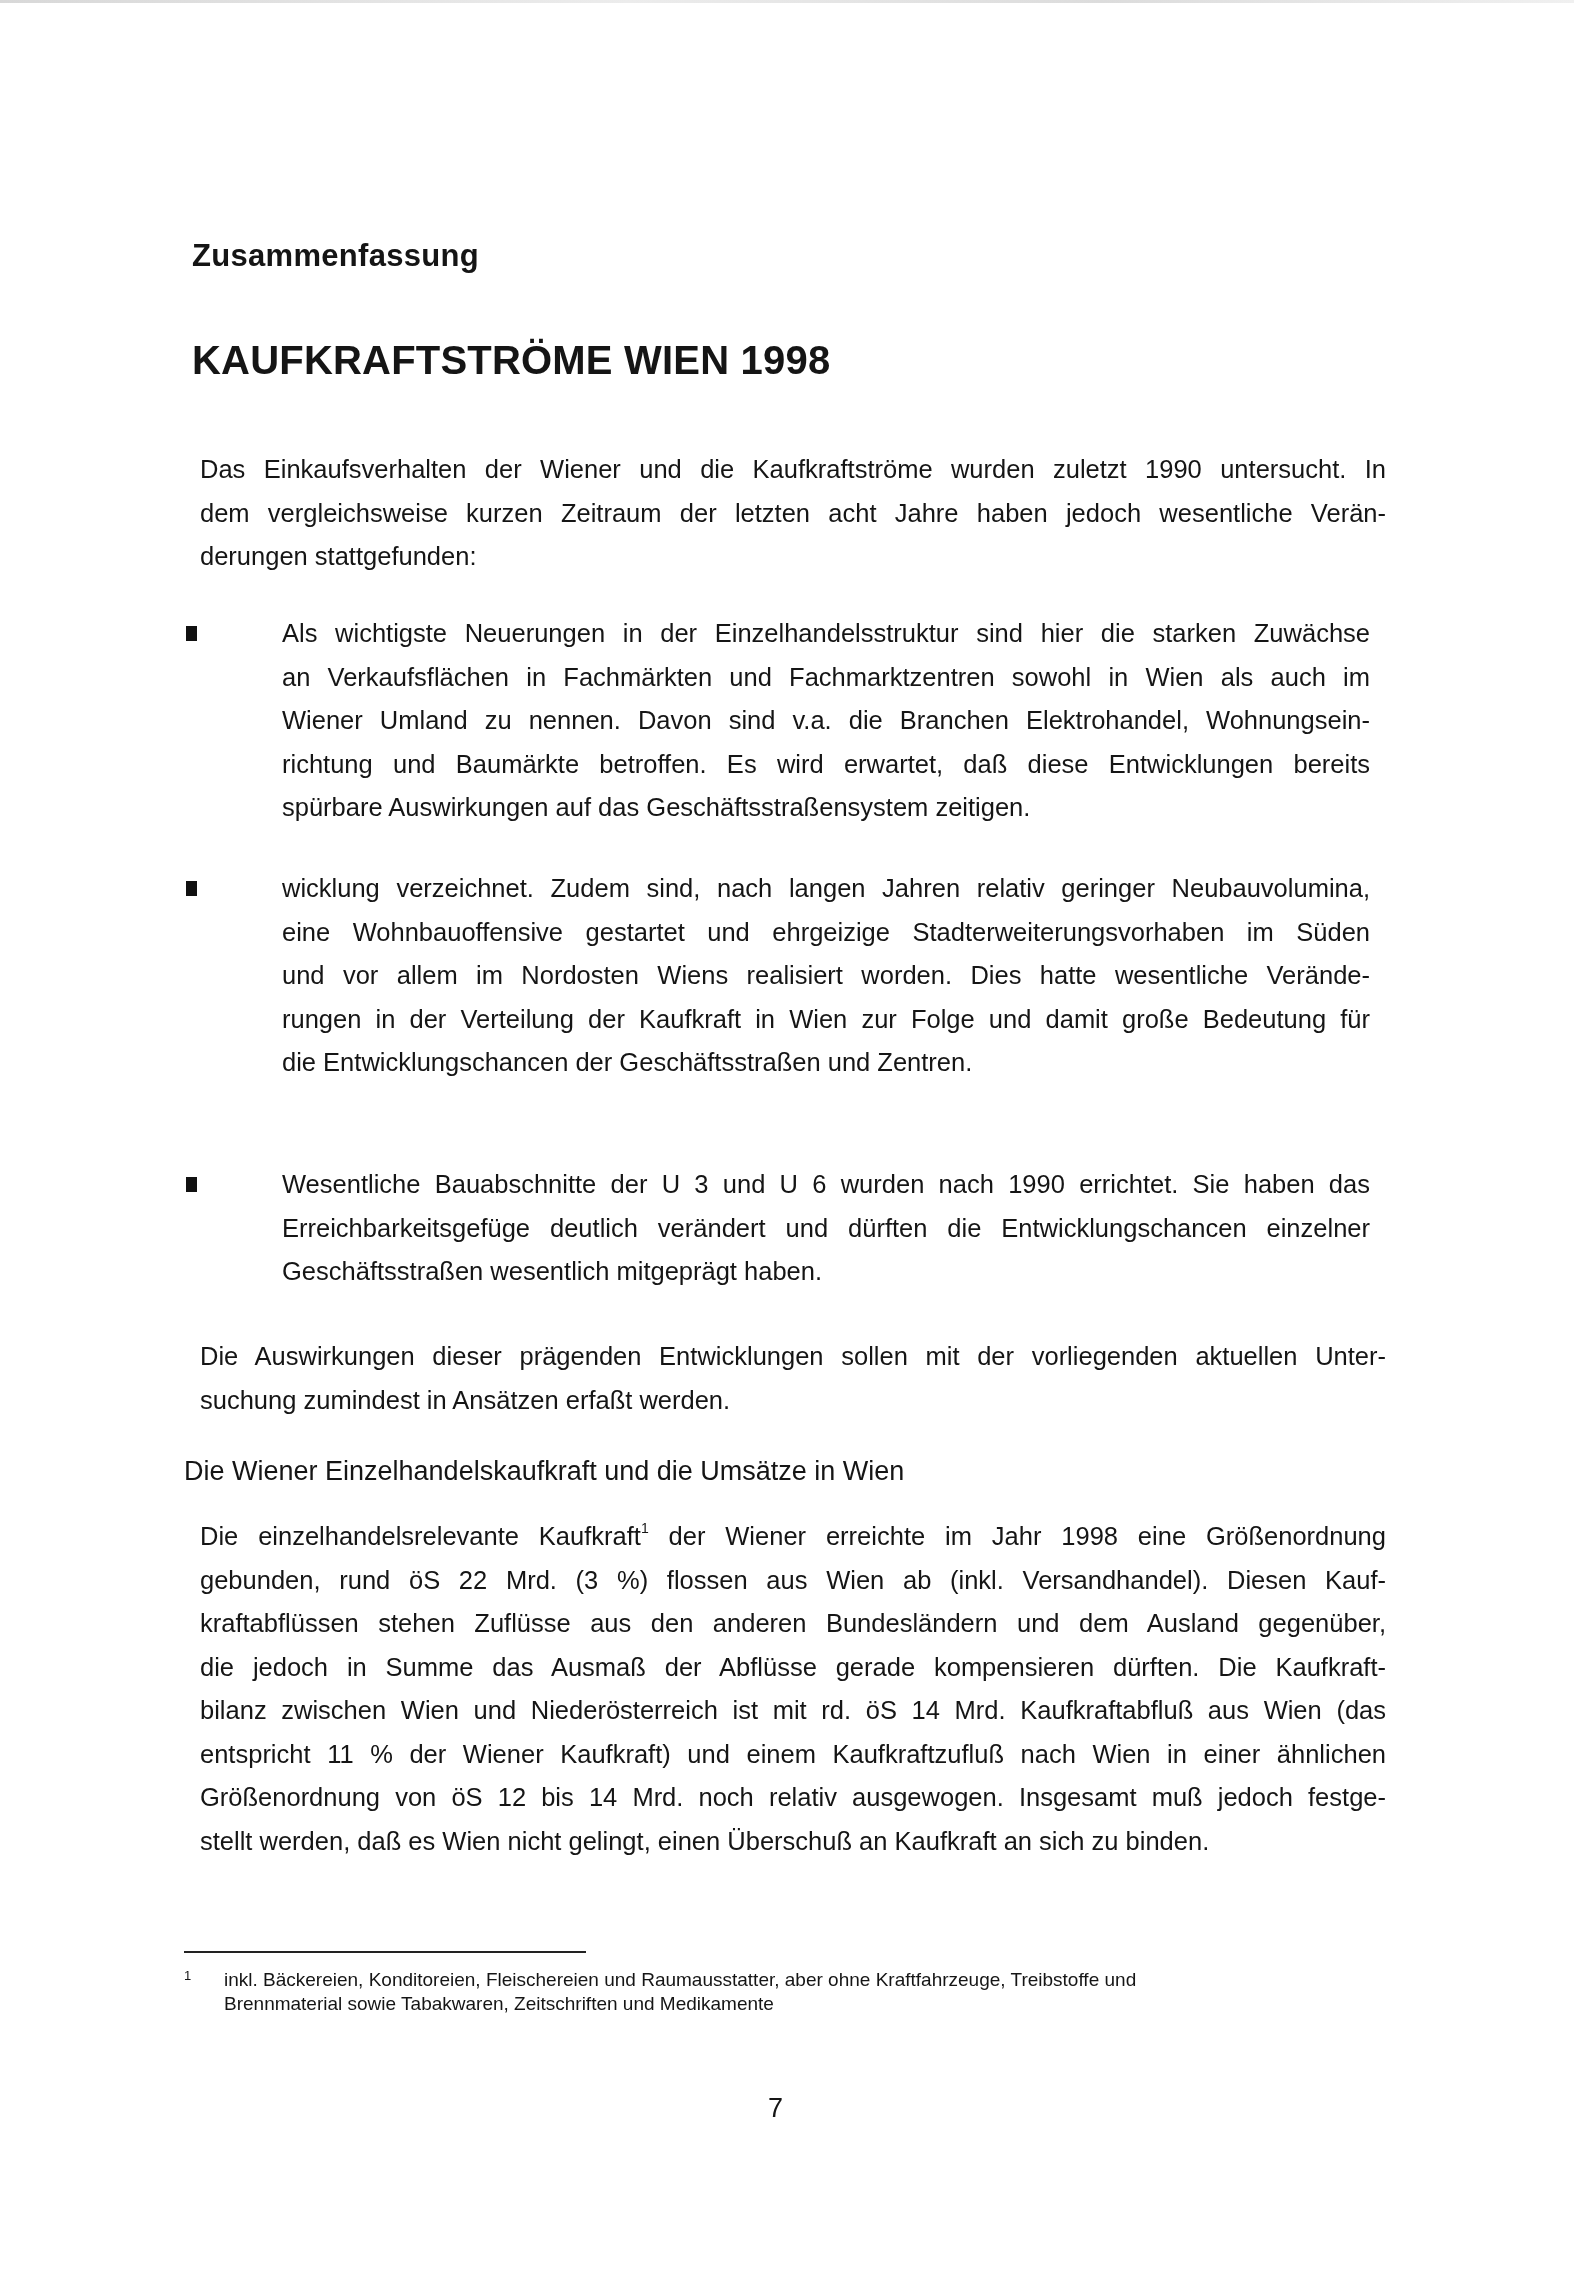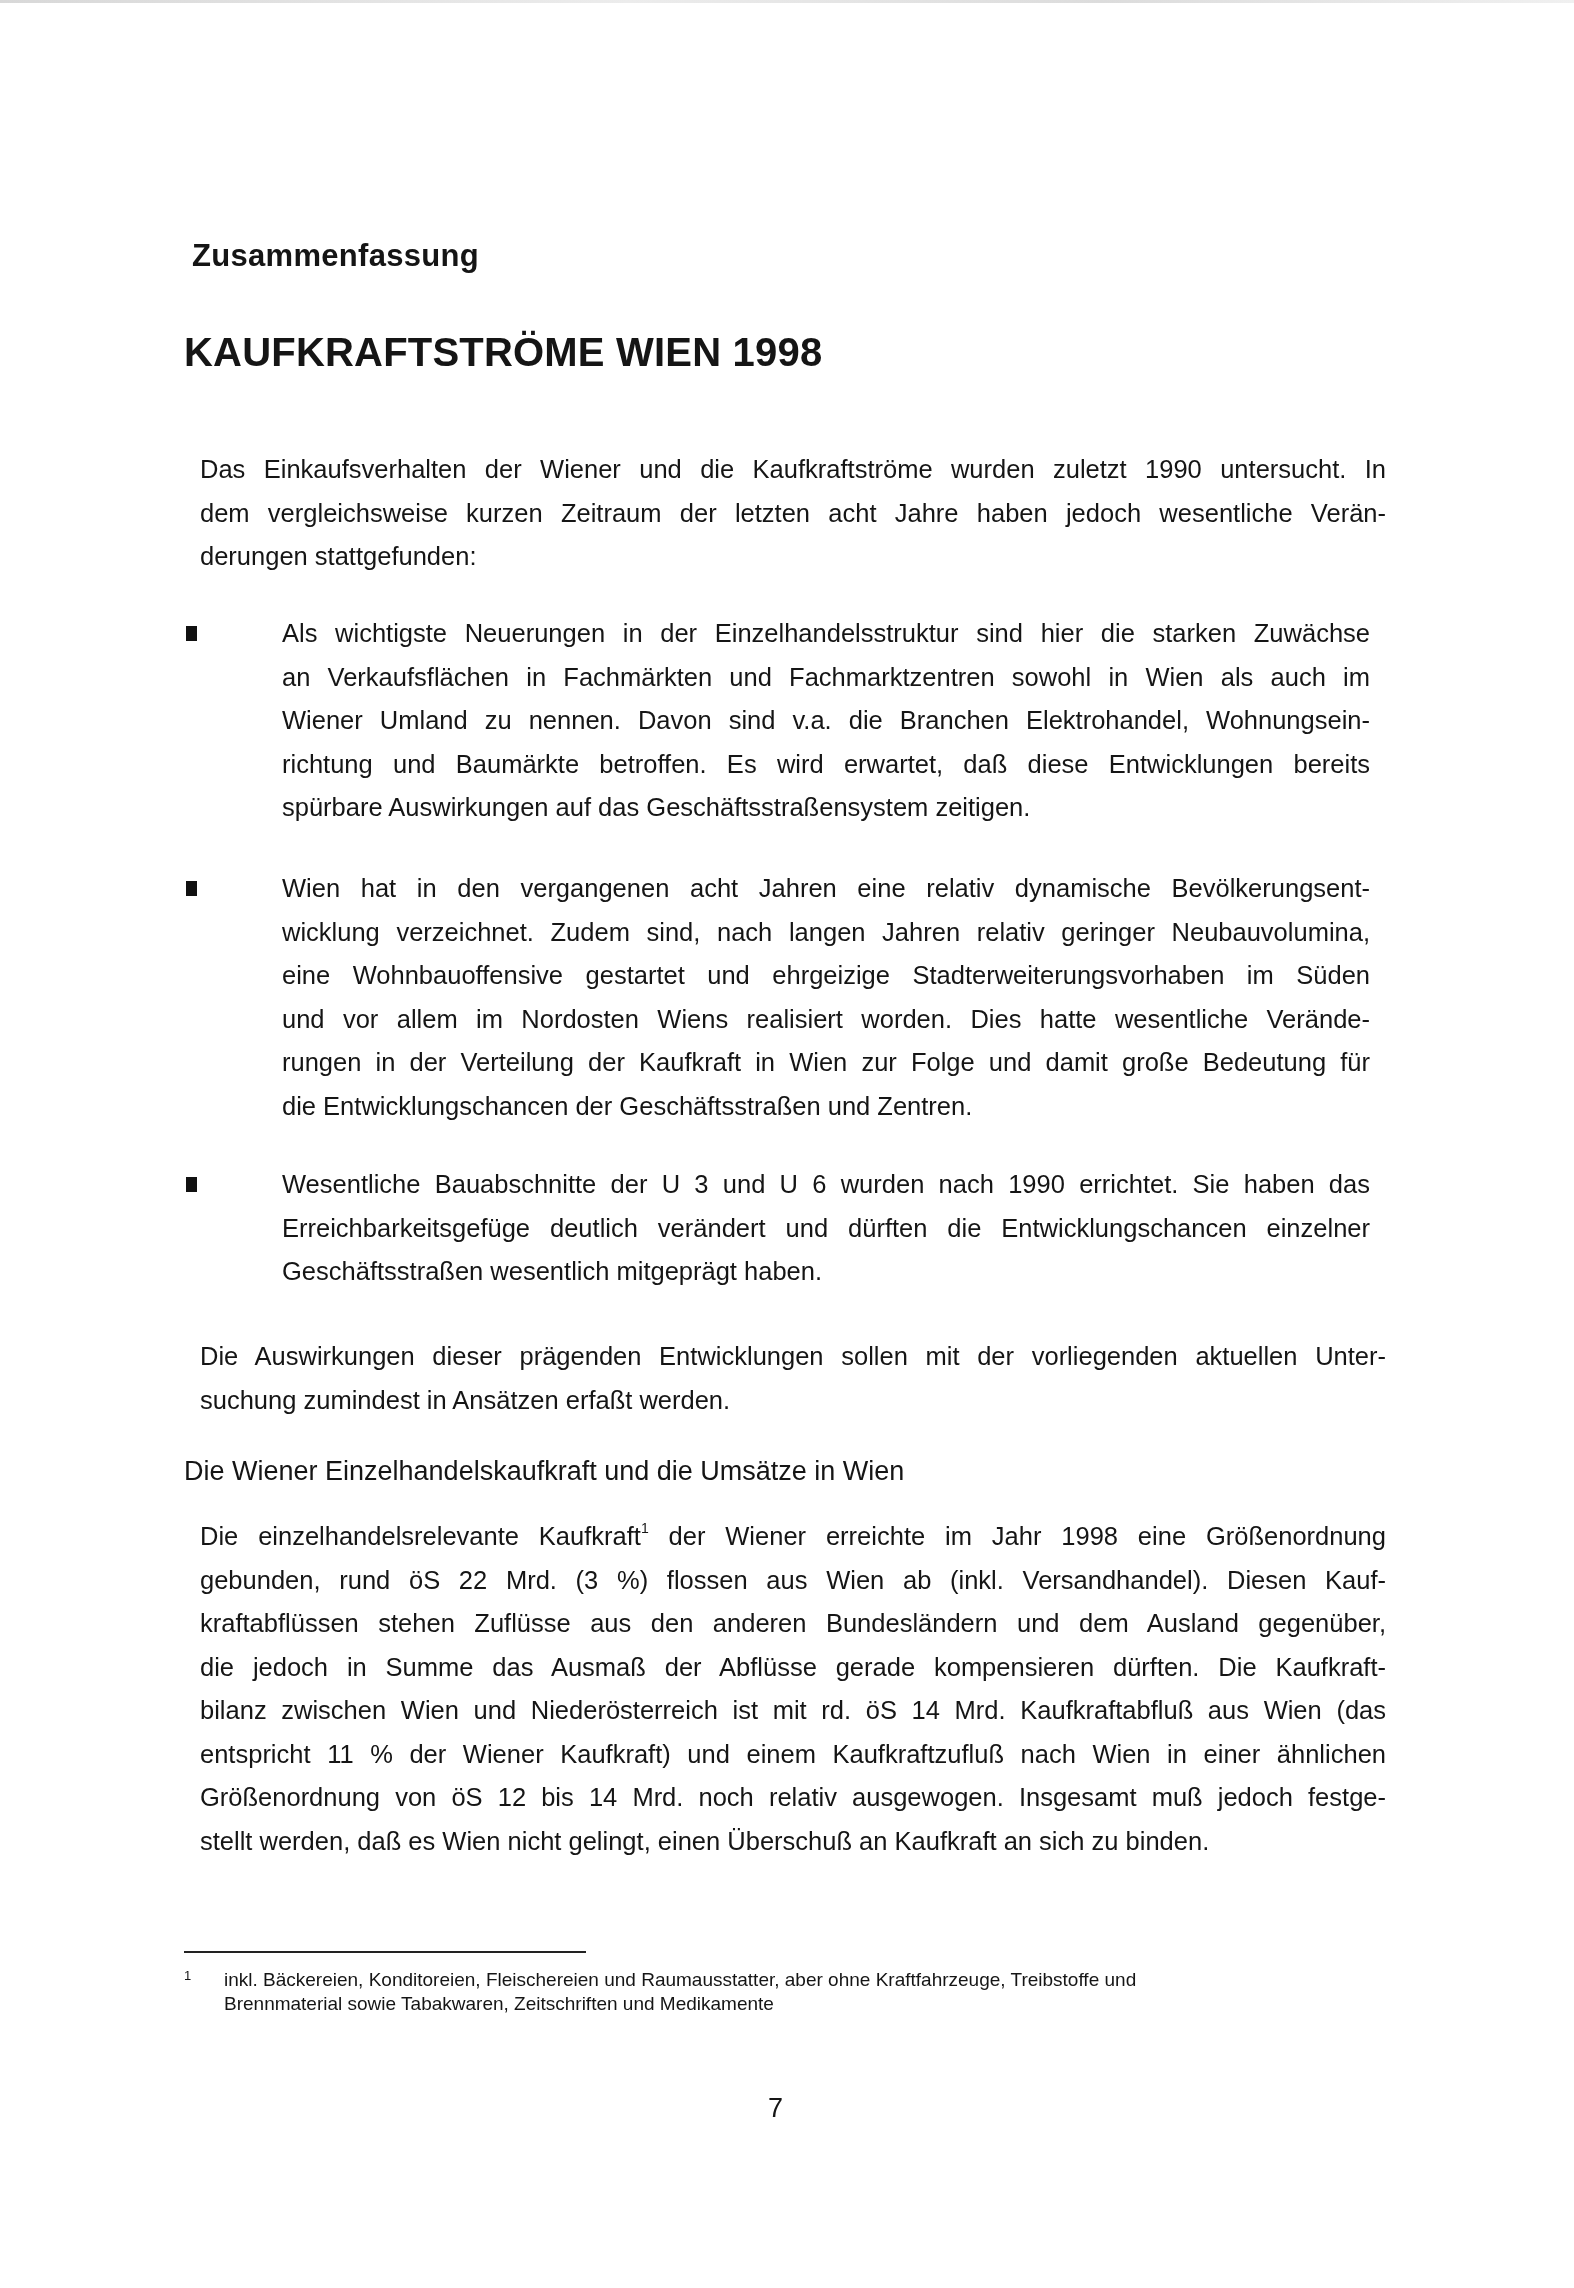--- a/index.html
+++ b/index.html
@@ -34,21 +34,21 @@
   .pagenum { position: absolute; top: 2093px; left: 584px; font-size: 27px; }
 </style>
 </head>
 <body>
 
 <div class="scanline"></div>
 
 <div class="page">
 
   <div class="overline">Zusammenfassung</div>
-  <h1 class="title" style="margin:0">KAUFKRAFTSTRÖME WIEN 1998</h1>
+  <h1 class="title" style="margin:8px">KAUFKRAFTSTRÖME WIEN 1998</h1>
 
   <div class="para p1">
     <span class="line">Das Einkaufsverhalten der Wiener und die Kaufkraftströme wurden zuletzt 1990 untersucht. In</span>
     <span class="line">dem vergleichsweise kurzen Zeitraum der letzten acht Jahre haben jedoch wesentliche Verän-</span>
     <span class="line last">derungen stattgefunden:</span>
   </div>
 
   <div class="bullet b1">
     <span class="mark"></span>
     <div class="text">
@@ -56,21 +56,20 @@
       <span class="line">an Verkaufsflächen in Fachmärkten und Fachmarktzentren sowohl in Wien als auch im</span>
       <span class="line">Wiener Umland zu nennen. Davon sind v.a. die Branchen Elektrohandel, Wohnungsein-</span>
       <span class="line">richtung und Baumärkte betroffen. Es wird erwartet, daß diese Entwicklungen bereits</span>
       <span class="line last">spürbare Auswirkungen auf das Geschäftsstraßensystem zeitigen.</span>
     </div>
   </div>
 
   <div class="bullet b2">
     <span class="mark"></span>
     <div class="text">
-      <span class="line">Wien hat in den vergangenen acht Jahren eine relativ dynamische Bevölkerungsent-</span>
       <span class="line">wicklung verzeichnet. Zudem sind, nach langen Jahren relativ geringer Neubauvolumina,</span>
       <span class="line">eine Wohnbauoffensive gestartet und ehrgeizige Stadterweiterungsvorhaben im Süden</span>
       <span class="line">und vor allem im Nordosten Wiens realisiert worden. Dies hatte wesentliche Verände-</span>
       <span class="line">rungen in der Verteilung der Kaufkraft in Wien zur Folge und damit große Bedeutung für</span>
       <span class="line last">die Entwicklungschancen der Geschäftsstraßen und Zentren.</span>
     </div>
   </div>
 
   <div class="bullet b3">
     <span class="mark"></span>

